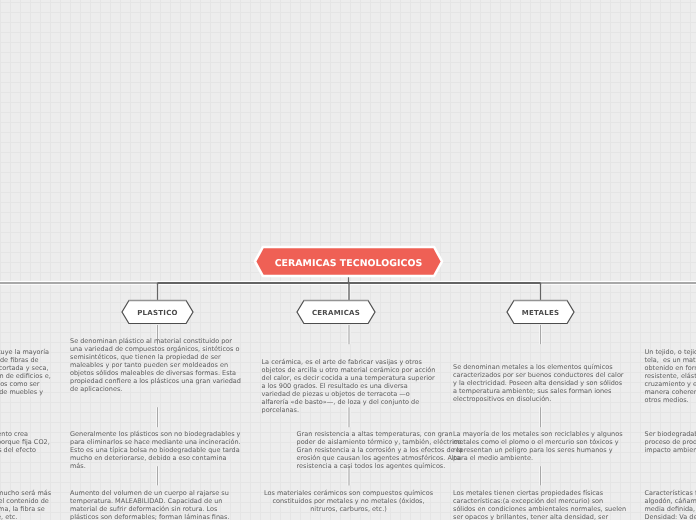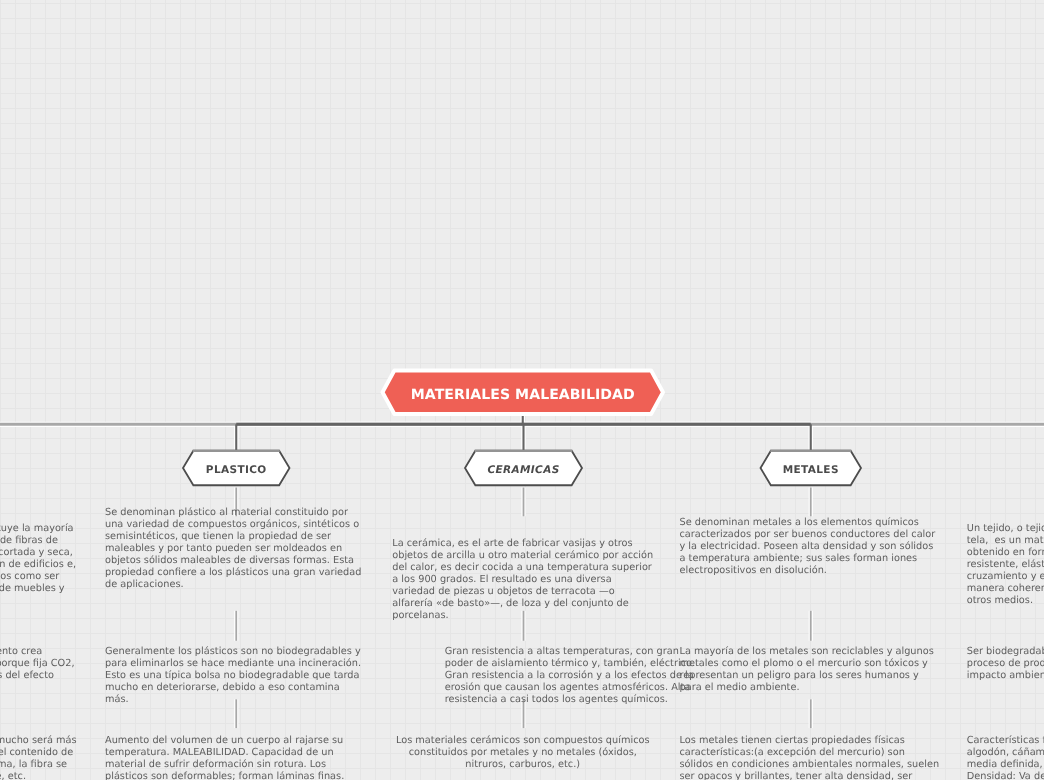--- a/index.html
+++ b/index.html
@@ -102,32 +102,32 @@
       <line x1="732" y1="325" x2="732" y2="344.2" stroke="#a8a8a8" stroke-width="1.2"></line>
       <line x1="732" y1="407.2" x2="732" y2="427.2" stroke="#a8a8a8" stroke-width="1.2"></line>
       <line x1="732" y1="466.2" x2="732" y2="485.4" stroke="#a8a8a8" stroke-width="1.2"></line>
     </g>
   </svg>
 
 <div class="node root" id="root-node" style="left: 253px; top: 245px; width: 191px; height: 33px;">
   <svg class="shape" width="191" height="33" style="position: absolute; left: 0px; top: 0px;">
       <path d="M9.9 2H181.1L189 16.5L181.1 31H9.9L2 16.5Z" fill="#ef6055" stroke="#ffffff" stroke-width="2.6" stroke-linejoin="round"></path>
     </svg>
-  <div class="node-label">MATERIALES MALEABILIDAD</div>
+  <div class="node-label">CERAMICAS TECNOLOGICOS</div>
 </div>
 
 <div id="branches">
     <div class="node branch" style="left: 120px; top: 298px; width: 75px; height: 27px;">
       <svg width="75" height="27" style="position: absolute; left: 0px; top: 0px;">
         <path d="M8.9 2.5H66.1L73 14L66.1 25.5H8.9L2 14Z" fill="#ffffff" stroke="#4d4d4d" stroke-width="1.2" stroke-linejoin="miter"></path>
         <path d="M8.5 2.5H66.5" fill="none" stroke="#949494" stroke-width="1.5"></path>
       </svg>
       <div class="node-label">PLASTICO</div>
     </div>
-    <div class="node branch" style="left: 308px; top: 298px; width: 82px; height: 27px; font-style: italic;">
+    <div class="node branch" style="left: 295px; top: 298px; width: 82px; height: 27px;">
       <svg width="82" height="27" style="position: absolute; left: 0px; top: 0px;">
         <path d="M8.9 2.5H73.1L80 14L73.1 25.5H8.9L2 14Z" fill="#ffffff" stroke="#4d4d4d" stroke-width="1.2" stroke-linejoin="miter"></path>
         <path d="M8.5 2.5H73.5" fill="none" stroke="#949494" stroke-width="1.5"></path>
       </svg>
       <div class="node-label">CERAMICAS</div>
     </div>
     <div class="node branch" style="left: 505px; top: 298px; width: 71px; height: 27px; text-align: right;">
       <svg width="71" height="27" style="position: absolute; left: 0px; top: 0px;">
         <path d="M8.9 2.5H62.1L69 14L62.1 25.5H8.9L2 14Z" fill="#ffffff" stroke="#4d4d4d" stroke-width="1.2" stroke-linejoin="miter"></path>
         <path d="M8.5 2.5H62.5" fill="none" stroke="#949494" stroke-width="1.5"></path>
@@ -145,19 +145,19 @@
 <div id="notes">
     <div class="para" style="left: -121.5px; top: 347.6px; width: 174px;">La madera es un material que constituye la mayoría del tronco de un árbol y se compone de fibras de celulosa unidas con lignina. Una vez cortada y seca, se la utiliza luego para la construcción de edificios e, instrumentos musicales y en otros usos como ser herramientas, utensilios, fabricación de muebles y obras de arte.</div>
     <div class="para" style="left: -121.5px; top: 430px; width: 174px;">Es un material renovable, su crecimiento crea puestos de trabajo y ayuda al clima porque fija CO2, lo que disminuye los gases causantes del efecto invernadero.</div>
     <div class="para" style="left: -121.5px; top: 489px; width: 174px;">La madera mientras mas seca esté, mucho será más resistente y durable, ya que al bajar el contenido de humedad, la madera se hace más firma, la fibra se contrae y tiende a rajarse, a curvarse, etc.</div>
     <div class="para" style="left: 70px; top: 337px; width: 174px;">Se denominan plástico al material constituido por una variedad de compuestos orgánicos, sintéticos o semisintéticos, que tienen la propiedad de ser maleables y por tanto pueden ser moldeados en objetos sólidos maleables de diversas formas. Esta propiedad confiere a los plásticos una gran variedad de aplicaciones.</div>
     <div class="para" style="left: 70px; top: 430px; width: 174px;">Generalmente los plásticos son no biodegradables y para eliminarlos se hace mediante una incineración. Esto es una típica bolsa no biodegradable que tarda mucho en deteriorarse, debido a eso contamina más.</div>
     <div class="para" style="left: 70px; top: 489px; width: 174px;">Aumento del volumen de un cuerpo al rajarse su temperatura. MALEABILIDAD. Capacidad de un material de sufrir deformación sin rotura. Los plásticos son deformables; forman láminas finas.</div>
     <div class="para" style="left: 261.5px; top: 347.6px; width: 174px; margin-top: 10px;">La cerámica, es el arte de fabricar vasijas y otros objetos de arcilla u otro material cerámico por acción del calor, es decir cocida a una temperatura superior a los 900 grados. El resultado es una diversa variedad de piezas u objetos de terracota —o alfarería «de basto»—, de loza y del conjunto de porcelanas.</div>
     <div class="para" style="left: 261.5px; top: 430px; width: 174px; margin-left: 35px;">Gran resistencia a altas temperaturas, con gran poder de aislamiento térmico y, también, eléctrico. Gran resistencia a la corrosión y a los efectos de la erosión que causan los agentes atmosféricos. Alta resistencia a casi todos los agentes químicos.</div>
     <div class="para" style="left: 261.5px; top: 489px; width: 174px; text-align: center;">Los materiales cerámicos son compuestos químicos constituidos por metales y no metales (óxidos, nitruros, carburos, etc.)</div>
-    <div class="para" style="left: 453px; top: 344px; width: 174px;">Se denominan metales a los elementos químicos caracterizados por ser buenos conductores del calor y la electricidad. Poseen alta densidad y son sólidos a temperatura ambiente; sus sales forman iones electropositivos en disolución.</div>
+    <div class="para" style="left: 453px; top: 363px; width: 174px;">Se denominan metales a los elementos químicos caracterizados por ser buenos conductores del calor y la electricidad. Poseen alta densidad y son sólidos a temperatura ambiente; sus sales forman iones electropositivos en disolución.</div>
     <div class="para" style="left: 453px; top: 430px; width: 174px;">La mayoría de los metales son reciclables y algunos metales como el plomo o el mercurio son tóxicos y representan un peligro para los seres humanos y para el medio ambiente.</div>
     <div class="para" style="left: 453px; top: 489px; width: 174px;">Los metales tienen ciertas propiedades físicas características:(a excepción del mercurio) son sólidos en condiciones ambientales normales, suelen ser opacos y brillantes, tener alta densidad, ser dúctiles y maleables, tener un punto de fusión alto, ser duros, y ser buenos conductores del calor y la electricidad.</div>
     <div class="para" style="left: 644.5px; top: 347.6px; width: 141px;">Un tejido, o tejido textil o también llamado tela,  es un material flexible y laminar obtenido en forma de hoja delgada y resistente, elástico, el cual se obtiene por cruzamiento y entrelazado de hilos de manera coherente al entrecruzarlos u otros medios.</div>
     <div class="para" style="left: 644.5px; top: 430px; width: 141px;">Ser biodegradable, por lo que al final de su proceso de producción reduciría su impacto ambiental.</div>
     <div class="para" style="left: 644.5px; top: 489px; width: 141px;">Características físicas: Longitud: Para el algodón, cáñamo y lino, se clasifican por media definida, dependiendo de su origen. Densidad: Va desde 1.5 g/cm3 para el algodón, o 1.3 g/cm3 para la lana.</div>
   </div>
 
 </body></html>

